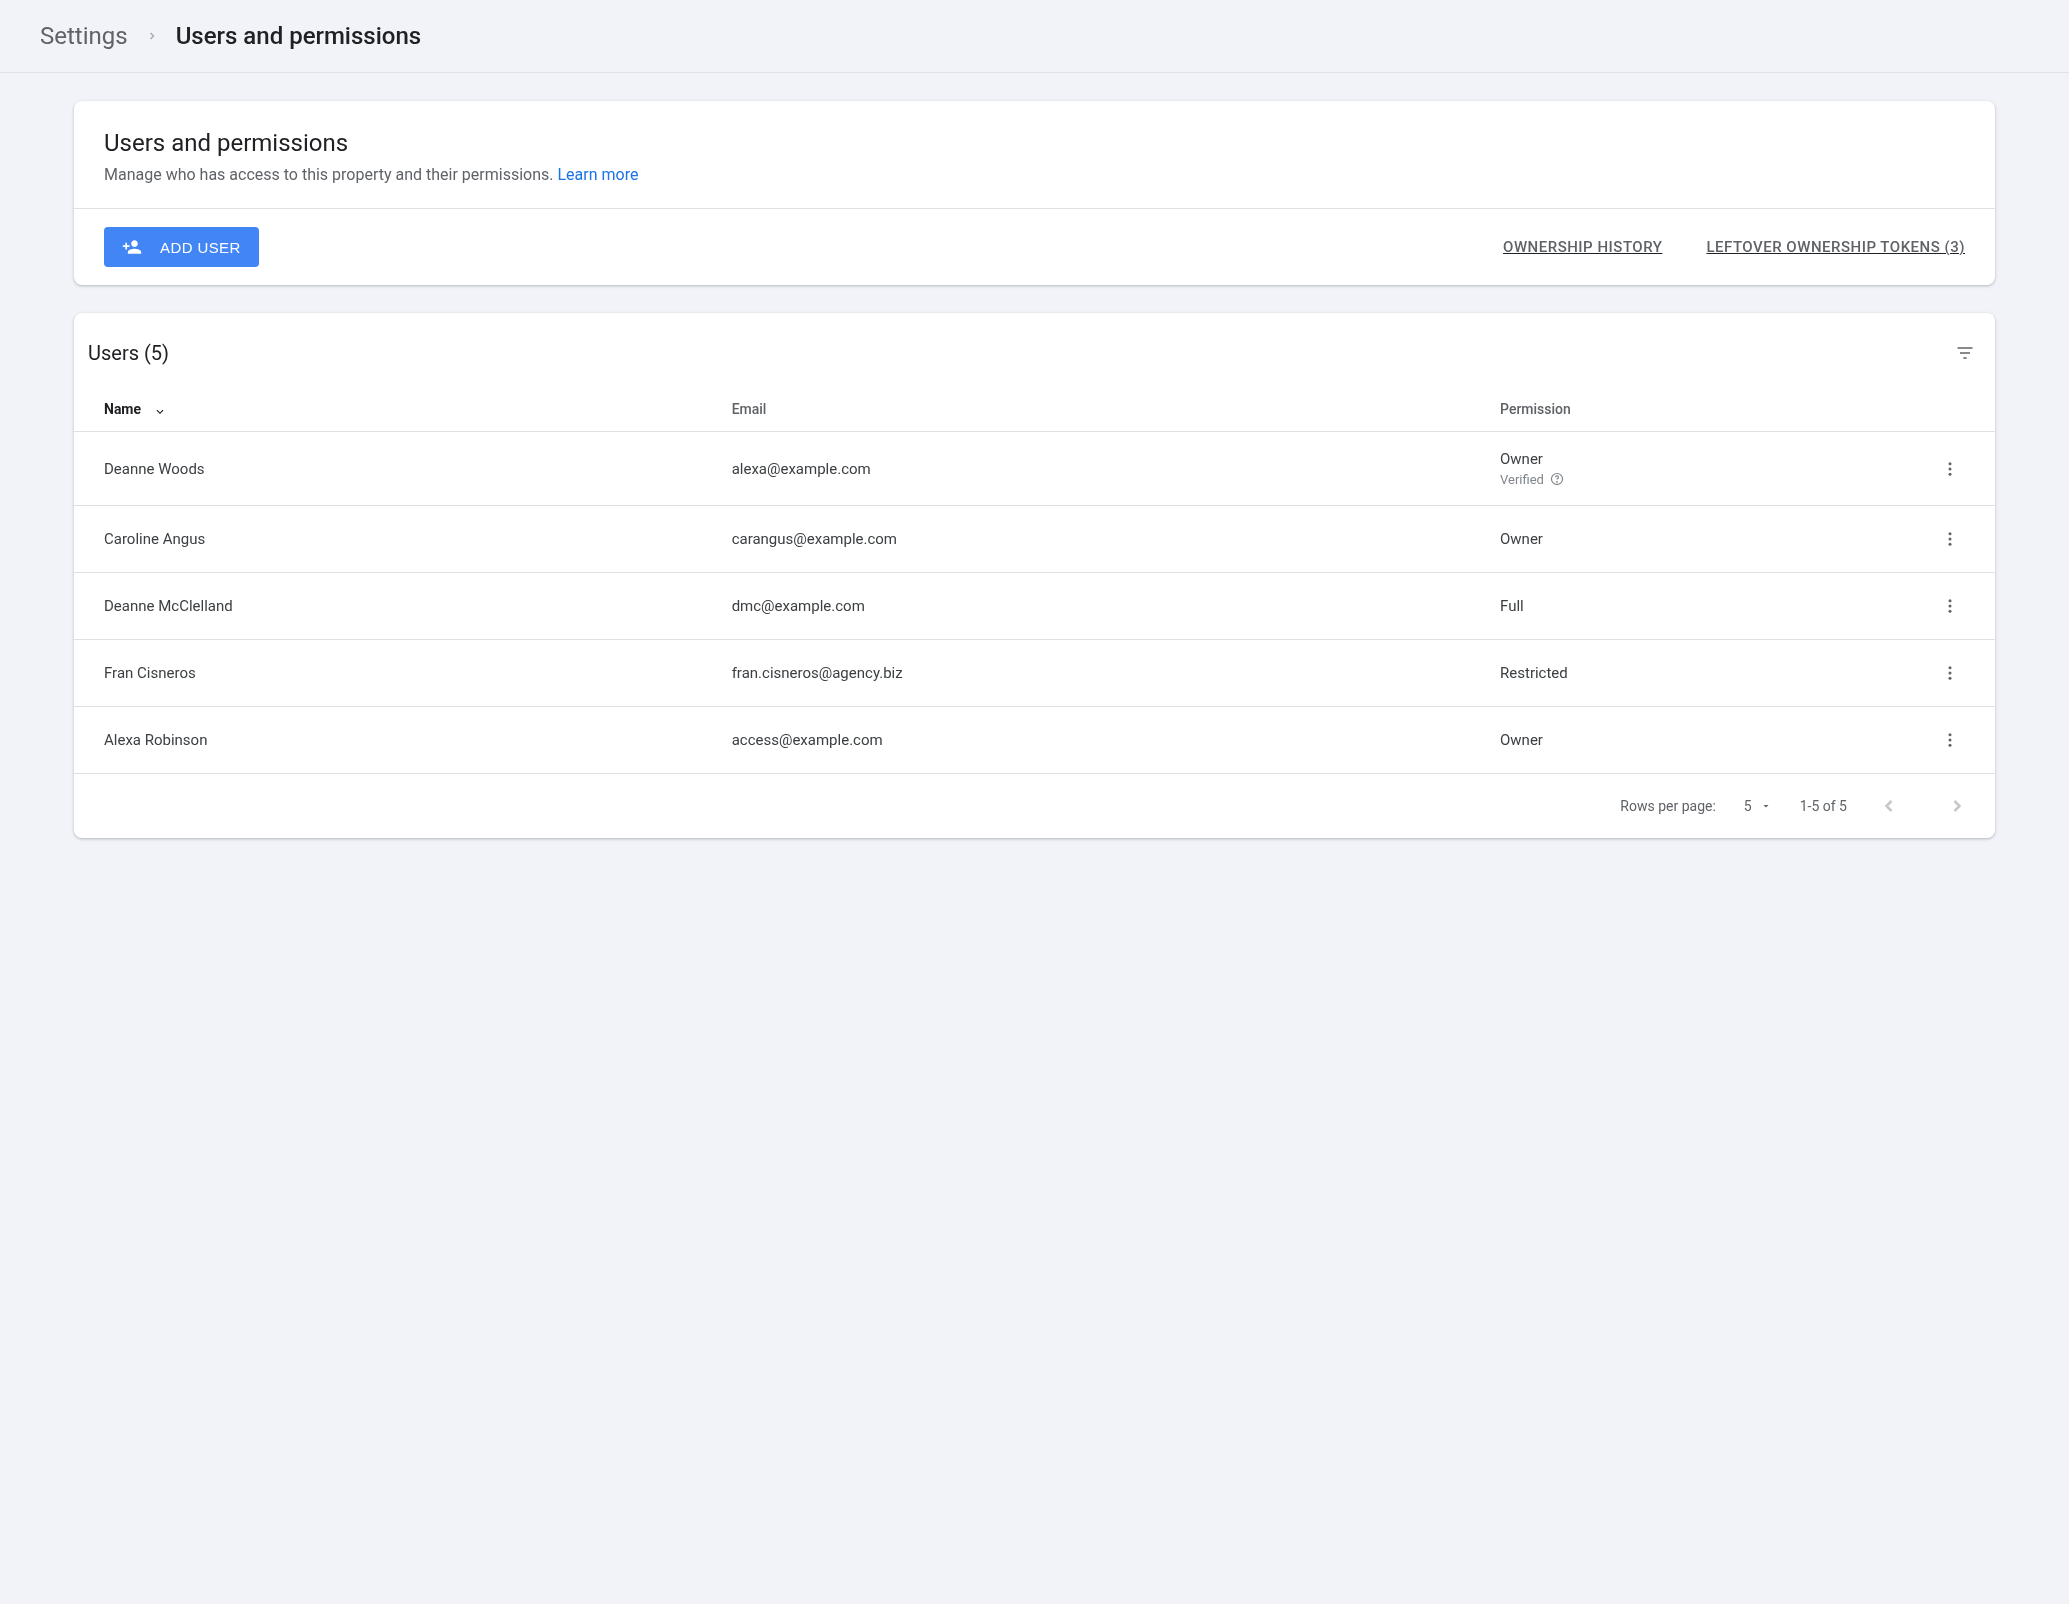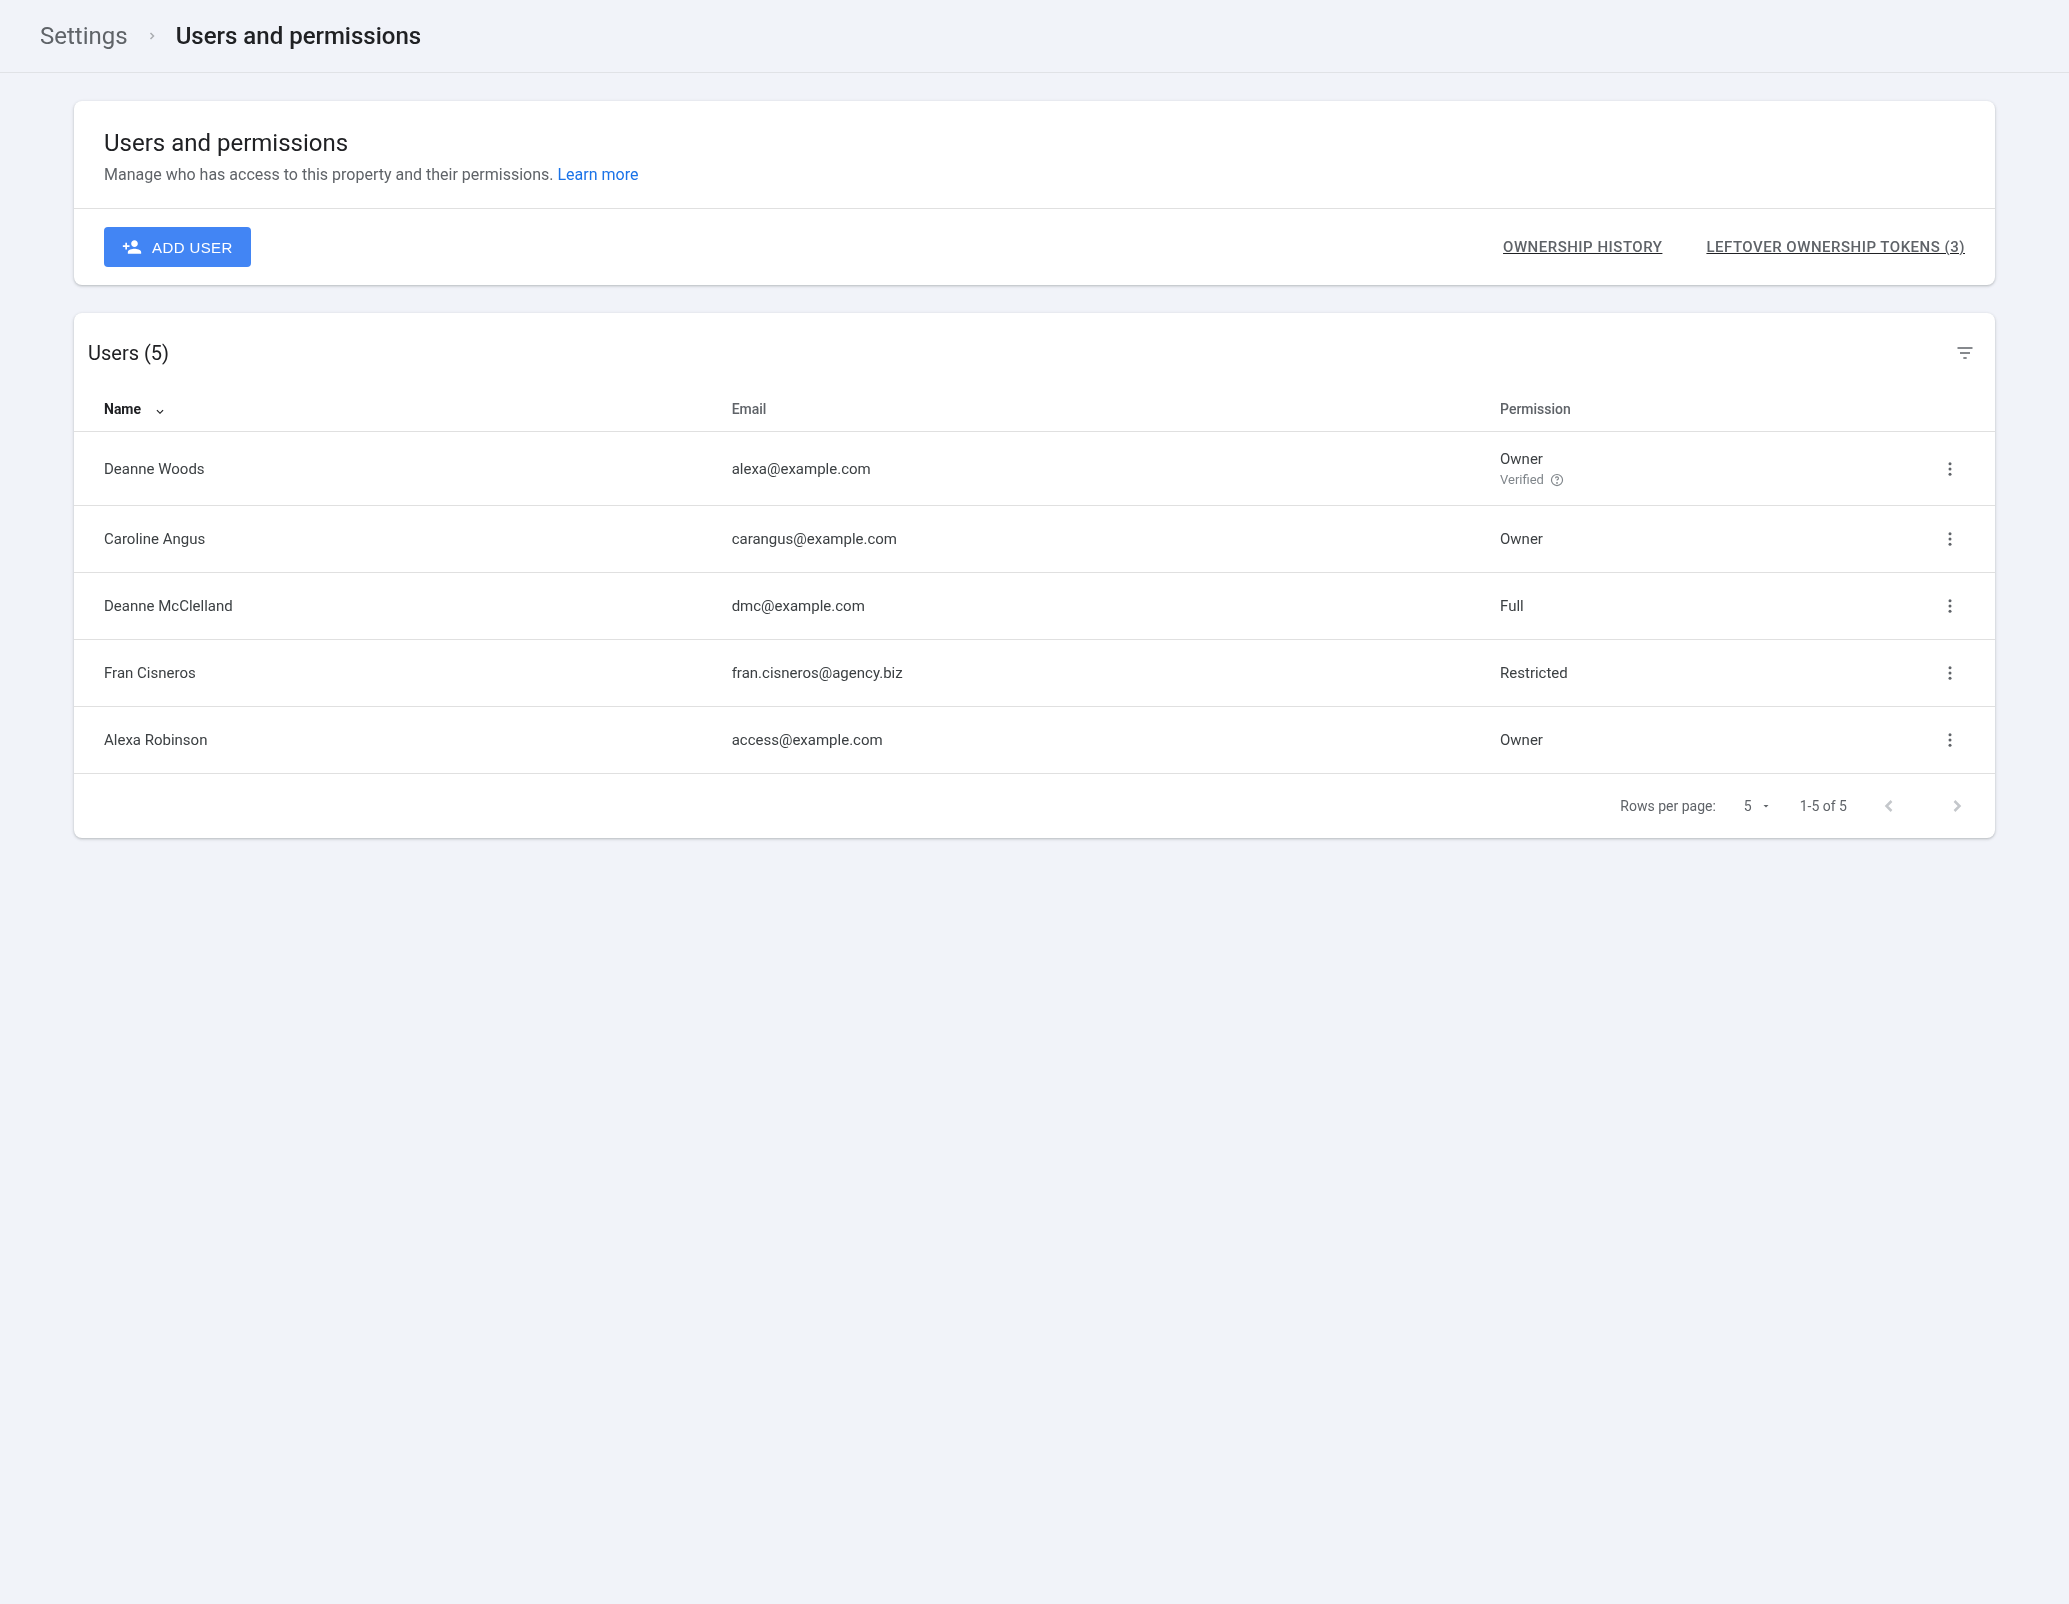--- a/index.html
+++ b/index.html
@@ -52,21 +52,21 @@
 .toolbar {
   display: flex;
   align-items: center;
   justify-content: space-between;
   padding: 18px 30px;
   border-top: 1px solid #e0e0e0;
 }
 .add-user-btn {
   display: inline-flex;
   align-items: center;
-  gap: 10px;
+  gap: 18px;
   background: #4285f4;
   color: #fff;
   border: none;
   padding: 10px 18px;
   border-radius: 4px;
   font-size: 15px;
   font-weight: 500;
   letter-spacing: .4px;
   cursor: pointer;
 }
@@ -104,21 +104,20 @@
 th.name-col .sort-arrow { margin-left: 8px; }
 th.actions-col, td.actions-col { width: 60px; text-align: center; }
 td {
   padding: 18px 30px;
   border-bottom: 1px solid #e0e0e0;
   font-size: 15px;
   color: #3c4043;
 }
 .verified {
   display: flex;
-  align-items: center;
   gap: 6px;
   color: #80868b;
   font-size: 13px;
   margin-top: 4px;
 }
 .more-btn { cursor: pointer; color: #5f6368; display: inline-flex; padding: 6px; }
 .pager {
   display: flex;
   align-items: center;
   justify-content: flex-end;

